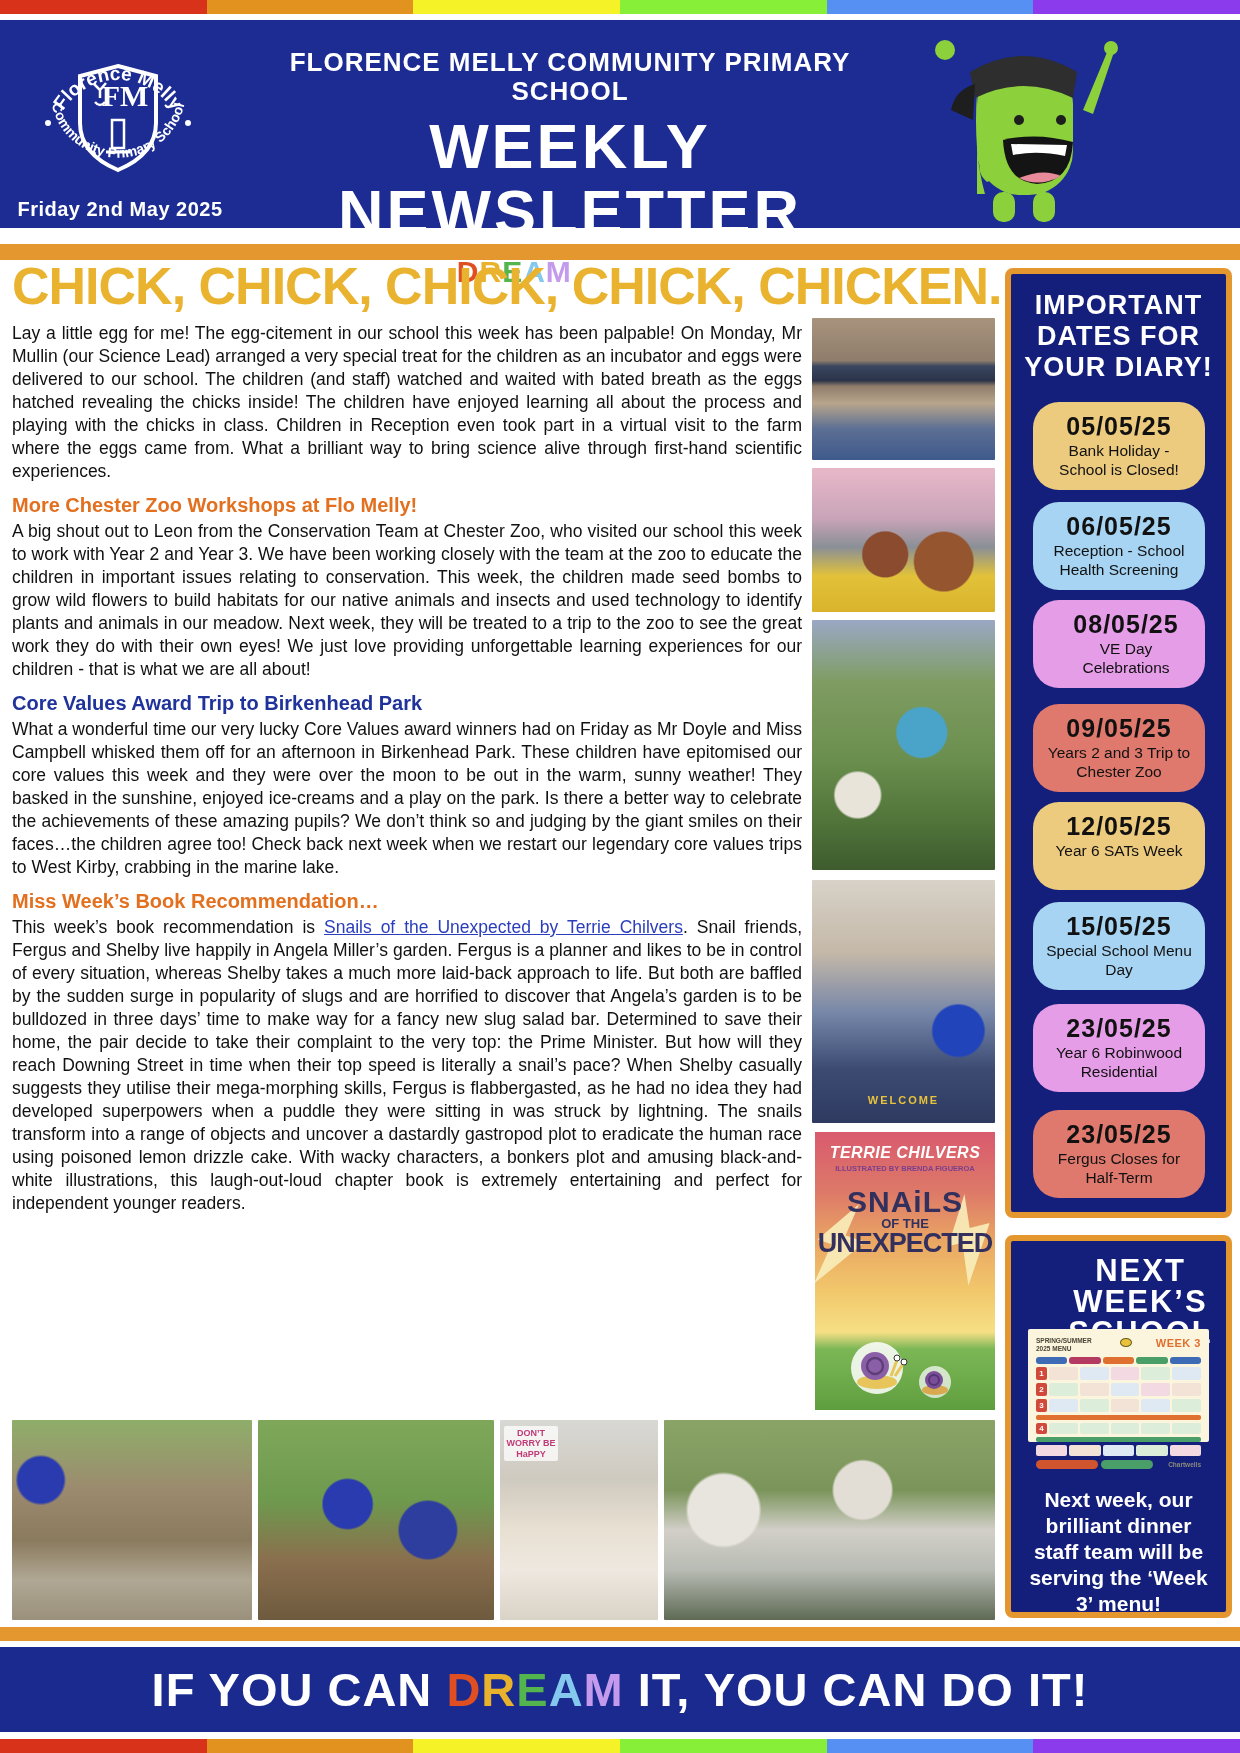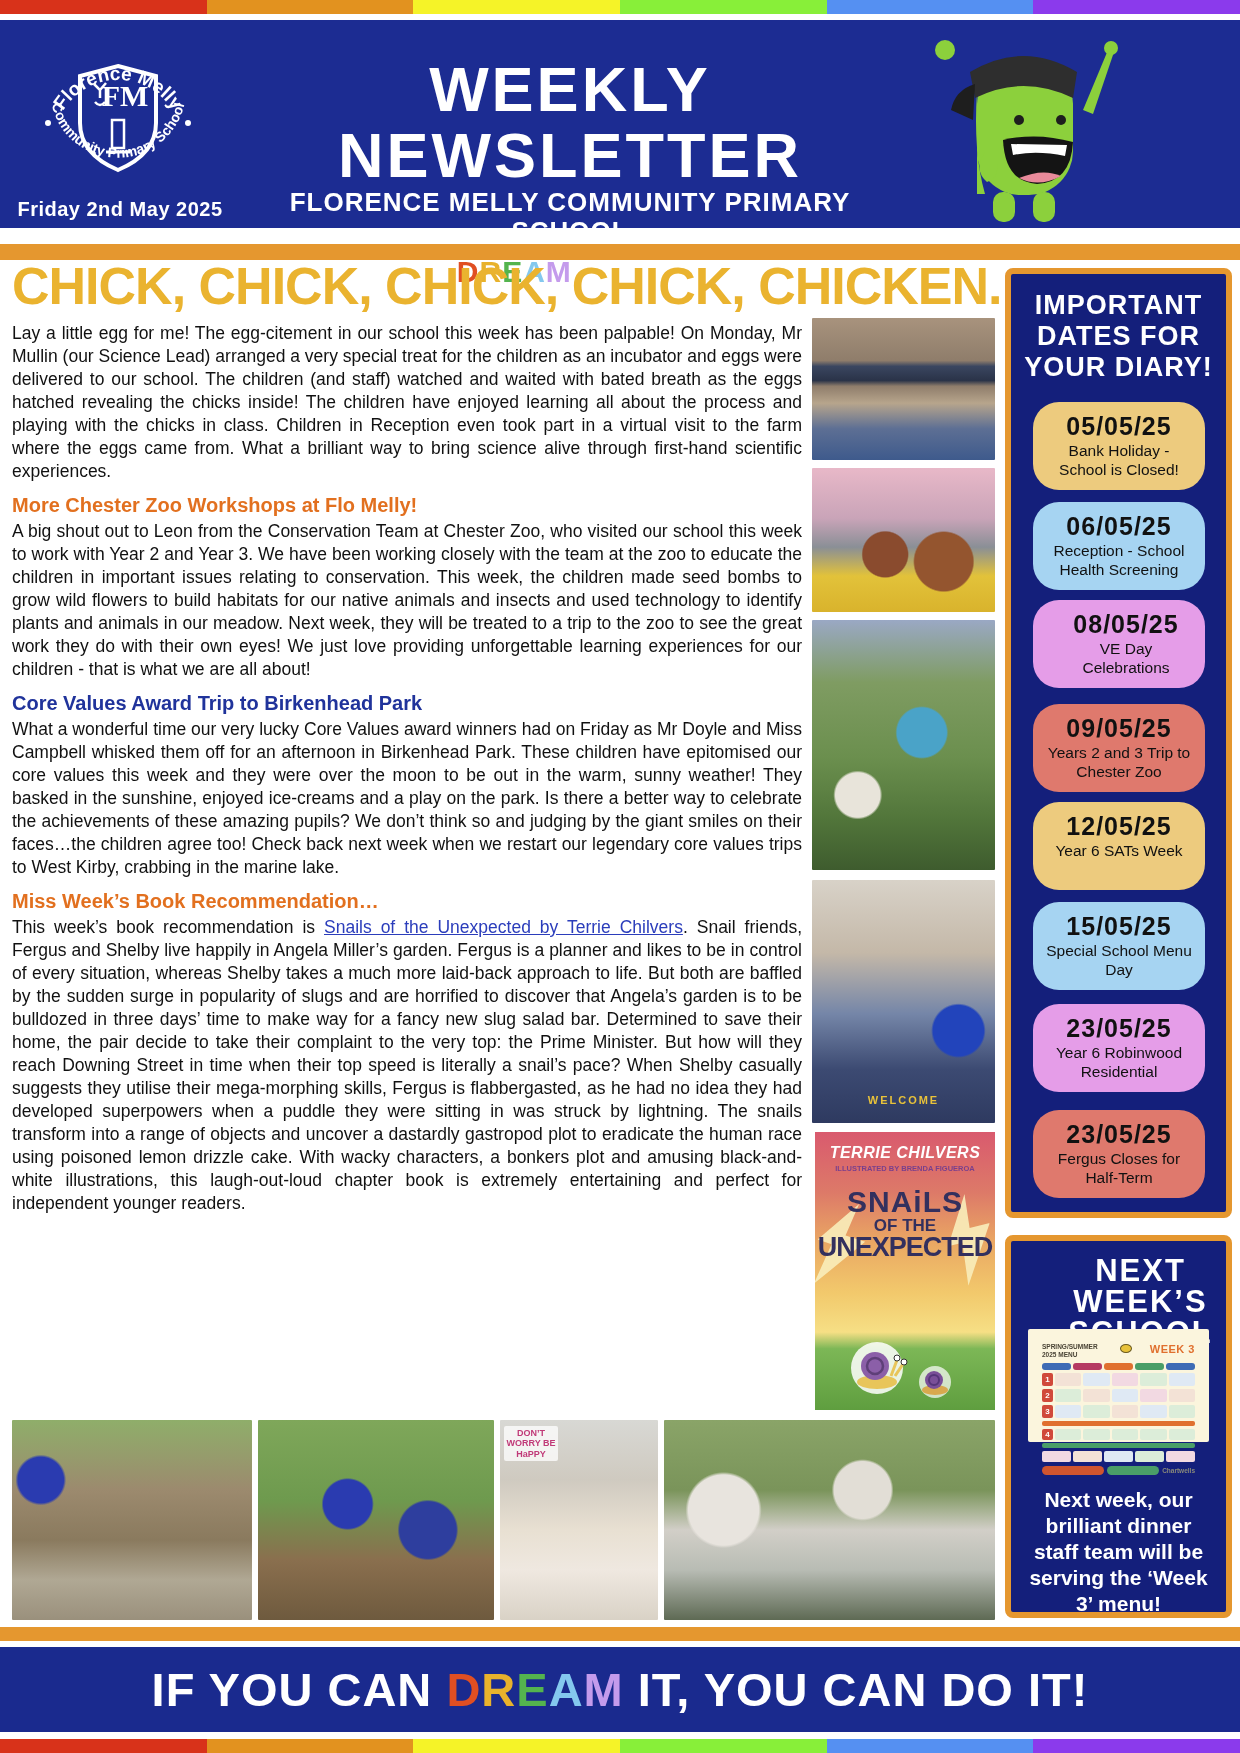--- a/index.html
+++ b/index.html
@@ -64,41 +64,41 @@
   #book{position:absolute;left:815px;top:1132px;width:180px;height:278px;overflow:hidden;
         background:linear-gradient(180deg,#d95a6e 0%,#dd7a68 22%,#eaa863 40%,#f2c96c 58%,#f6df85 72%,#7cb756 78%,#5f9e3f 100%);}
   #book-author{margin-top:12px;text-align:center;color:#fff;font-size:16px;font-weight:bold;font-style:italic;letter-spacing:.5px;}
   #book-illust{text-align:center;color:#7a3f8c;font-size:7.5px;font-weight:bold;margin-top:2px;}
   .bolt{position:absolute;width:46px;height:90px;background:#f8edba;
         clip-path:polygon(62% 0,0 52%,32% 52%,22% 100%,100% 38%,55% 38%);opacity:.9;}
   #bolt-l{left:2px;top:68px;transform:rotate(18deg);}
   #bolt-r{left:132px;top:62px;transform:rotate(-14deg);}
   #book-title{position:relative;text-align:center;color:#33305e;font-weight:bold;margin-top:14px;line-height:1.0;}
   #book-title .t1{font-size:30px;letter-spacing:1px;}
-  #book-title .t2{font-size:17px;display:block;text-align:center;}
+  #book-title .t2{font-size:13px;display:block;text-align:center;}
   #book-title .t3{font-size:27px;letter-spacing:-1px;display:block;}
   #book-snails{position:absolute;left:0;bottom:6px;width:100%;height:74px;}
 
   
   .panel{position:absolute;left:1005px;width:227px;background:#141f7b;border:6px solid #e5972f;
          border-radius:8px;box-sizing:border-box;}
   #dates-panel{top:268px;height:950px;}
   #dates-title{margin:16px 8px 4px 8px;text-align:center;color:#fff;font-size:27px;line-height:31px;
                font-weight:bold;letter-spacing:1px;}
   .dcard{position:absolute;left:22px;width:172px;border-radius:26px;color:#111;text-align:center;
          padding:10px 10px 0 10px;box-sizing:border-box;}
   .dcard .dd{font-size:25px;font-weight:bold;letter-spacing:1px;}
   .dcard .dt{font-size:15.5px;line-height:19px;margin-top:0;}
 
   
   #menu-panel{top:1235px;height:383px;}
   #menu-title{margin-top:14px;text-align:center;color:#fff;font-size:31px;font-weight:bold;
               letter-spacing:2px;line-height:1.0;padding-left:44px;}
   #menu-img{position:absolute;left:17px;top:88px;width:181px;height:113px;background:#fbf5dd;
-            border-radius:2px;padding:14px;box-sizing:border-box;}
+            border-radius:2px;padding:8px;box-sizing:border-box;}
   #mi-head{display:flex;justify-content:space-between;align-items:flex-start;}
   #mi-label{font-size:6.5px;font-weight:bold;color:#4a4436;width:60px;line-height:1.2;}
   #mi-week{font-size:11px;font-weight:bold;color:#e0702f;letter-spacing:.5px;}
   #mi-bee{width:10px;height:7px;border-radius:50%;background:#e8c23a;border:1px solid #6b5a1e;margin-top:1px;}
   .mi-days{display:flex;gap:2px;margin-top:4px;}
   .mi-days i{flex:1;height:7px;border-radius:3px;}
   .md1{background:#3e6bb5;} .md2{background:#b53a62;} .md3{background:#e0702f;}
   .md4{background:#4a9e68;} .md5{background:#3e6bb5;}
   .mi-row{display:flex;gap:2px;margin-top:3px;align-items:stretch;}
   .mi-num{width:11px;background:#d0493a;color:#fff;font-size:8px;font-weight:bold;
@@ -167,22 +167,22 @@
       <text x="97" y="78" fill="#ffffff" font-size="30" font-weight="bold" text-anchor="middle" font-family="Liberation Serif, serif">FM</text>
       <path d="M72,70 L72,62 L66,56 M72,62 L78,55 M67,74 Q72,80 77,74" stroke="#ffffff" stroke-width="2.5" fill="none"></path>
       <rect x="84" y="92" width="12" height="28" fill="none" stroke="#ffffff" stroke-width="2.5"></rect>
       <line x1="78" y1="124" x2="102" y2="124" stroke="#ffffff" stroke-width="3"></line>
       <circle cx="20" cy="95" r="3" fill="#ffffff"></circle>
       <circle cx="160" cy="95" r="3" fill="#ffffff"></circle>
     </svg>
     <div id="logo-date">Friday 2nd May 2025</div>
 
     <div id="header-center">
+      <div id="school-name">FLORENCE MELLY COMMUNITY PRIMARY SCHOOL</div>
       <div id="newsletter-title">WEEKLY NEWSLETTER</div>
-      <div id="school-name">FLORENCE MELLY COMMUNITY PRIMARY SCHOOL</div>
       <div class="tagline"><span>IF YOU CAN </span><span class="dl" style="color: rgb(224, 79, 34);">D</span><span class="dl" style="color: rgb(232, 178, 44);">R</span><span class="dl" style="color: rgb(84, 180, 78);">E</span><span class="dl" style="color: rgb(132, 200, 238);">A</span><span class="dl" style="color: rgb(196, 155, 236);">M</span><span> IT, YOU CAN DO IT!</span></div>
     </div>
 
     <svg id="mascot" viewBox="0 0 210 195">
       <circle cx="30" cy="18" r="10" fill="#8cd03c"></circle>
       <path d="M168,78 L193,18 L199,20 L178,82 Z" fill="#8cd03c"></path>
       <circle cx="196" cy="16" r="7" fill="#8cd03c"></circle>
       <rect x="62" y="28" width="96" height="135" rx="44" fill="#8cd03c"></rect>
       <path d="M62,60 Q58,120 70,162 L62,162 Z" fill="#8cd03c"></path>
       <path d="M55,40 Q108,8 162,40 L158,66 Q108,42 60,66 Z" fill="#2e2e2e"></path>

